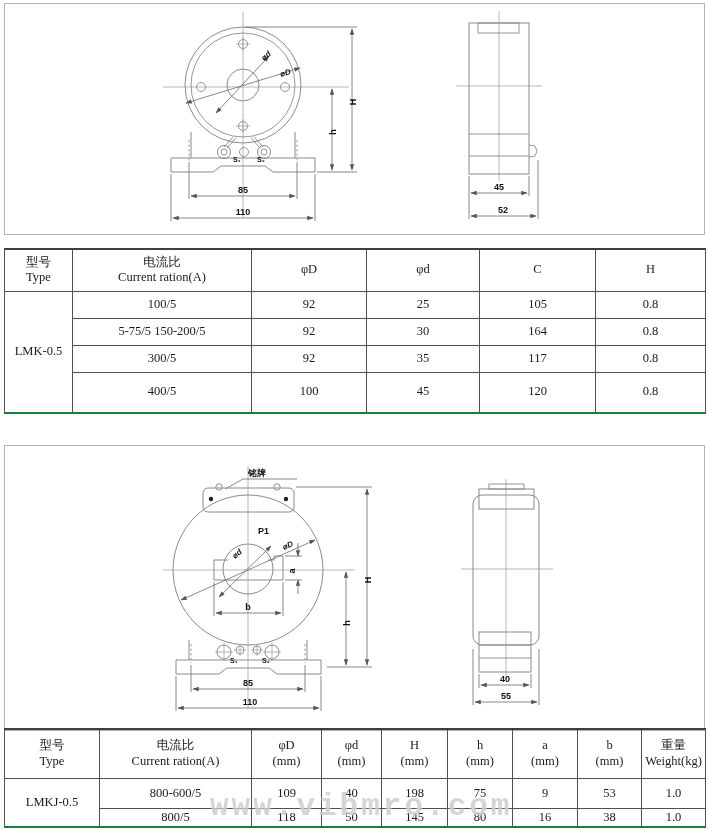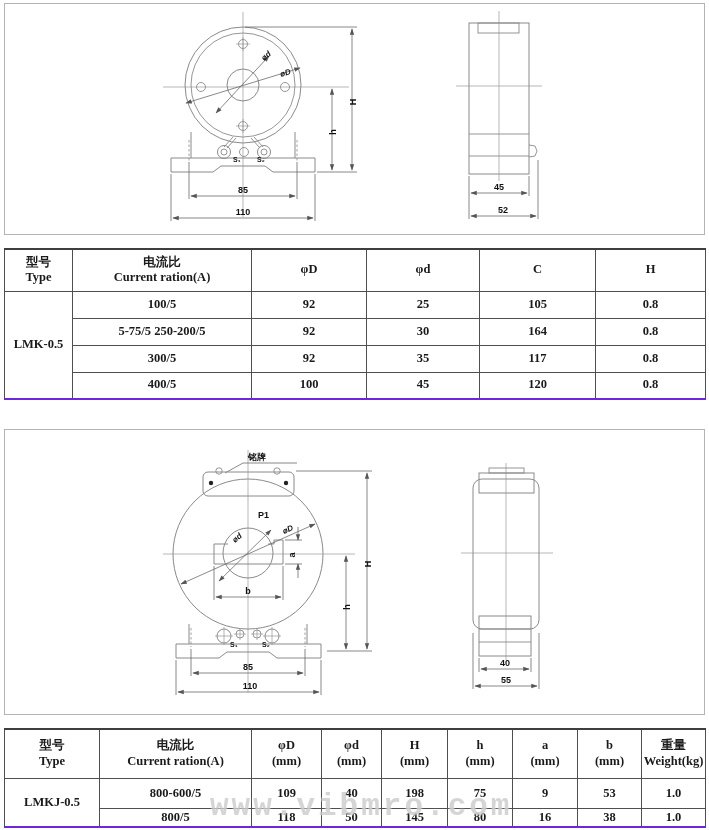--- a/index.html
+++ b/index.html
@@ -1,37 +1,37 @@
 <!DOCTYPE html>
 <html><head>
 <meta charset="utf-8">
 <style>
   html,body{margin:0;padding:0;background:#fff;}
   body{width:709px;height:830px;position:relative;overflow:hidden;
        font-family:"Liberation Serif",serif;color:#1a1a1a;}
   .panel{position:absolute;left:4px;width:699px;background:#fff;border:1px solid #b3b3b3;}
   #panel1{top:3px;height:230px;}
-  #panel2{top:429px;height:284px;}
+  #panel2{top:445px;height:284px;}
   svg{display:block;}
   .obj{stroke:#8a8a8a;fill:none;stroke-width:1;}
   .obj2{stroke:#8a8a8a;fill:none;stroke-width:.9;}
   .cl{stroke:#9a9a9a;stroke-width:.7;fill:none;}
   .dim{stroke:#6b6b6b;stroke-width:.8;fill:none;}
   .dash{stroke:#8a8a8a;stroke-width:.8;fill:none;stroke-dasharray:2.5 2;}
   .dot{fill:#222;stroke:none;}
   text{font-family:"Liberation Sans",sans-serif;fill:#111;}
   .dlab{font-size:9px;font-weight:bold;}
   .slab{font-size:7px;font-weight:bold;}
   .glab{font-size:8px;font-weight:bold;font-style:italic;}
   .tbl{position:absolute;left:4px;border-collapse:collapse;table-layout:fixed;}
   #table1{top:248px;width:701px;height:150px;}
   #table2{top:728px;width:701px;height:100px;}
   .tbl td{border:1px solid #4f4f4f;text-align:center;vertical-align:middle;
           font-size:12.5px;padding:0;line-height:1.25;}
-  .tbl{border-top:2px solid #3f3f3f;border-bottom:2px solid #6d28d9;font-weight:bold;}
+  .tbl{border-top:2px solid #3f3f3f;border-bottom:2px solid #15803d;}
   .hdr .zh{display:block;}
   .hdr .en{display:block;}
   #watermark{position:absolute;left:210px;top:789px;z-index:5;pointer-events:none;
     font-family:Liberation Mono, monospace;font-size:31px;font-weight:bold;
     letter-spacing:3px;color:rgba(150,150,150,0.40);text-shadow:0 0 2px rgba(255,255,255,.9);}
 </style>
 </head>
 <body>
 
 <div class="panel" id="panel1">
@@ -144,34 +144,34 @@
   </tr>
   <tr style="height:27px">
     <td rowspan="4">LMK-0.5</td>
     <td>100/5</td>
     <td>92</td>
     <td>25</td>
     <td>105</td>
     <td>0.8</td>
   </tr>
   <tr style="height:27px">
-    <td>5-75/5  250-200/5</td>
+    <td>5-75/5  150-200/5</td>
     <td>92</td>
     <td>30</td>
     <td>164</td>
     <td>0.8</td>
   </tr>
   <tr style="height:27px">
     <td>300/5</td>
     <td>92</td>
     <td>35</td>
     <td>117</td>
     <td>0.8</td>
   </tr>
-  <tr style="height:27px">
+  <tr style="height:41px">
     <td>400/5</td>
     <td>100</td>
     <td>45</td>
     <td>120</td>
     <td>0.8</td>
   </tr>
 </tbody>
   </table>
 
 <div class="panel" id="panel2">

